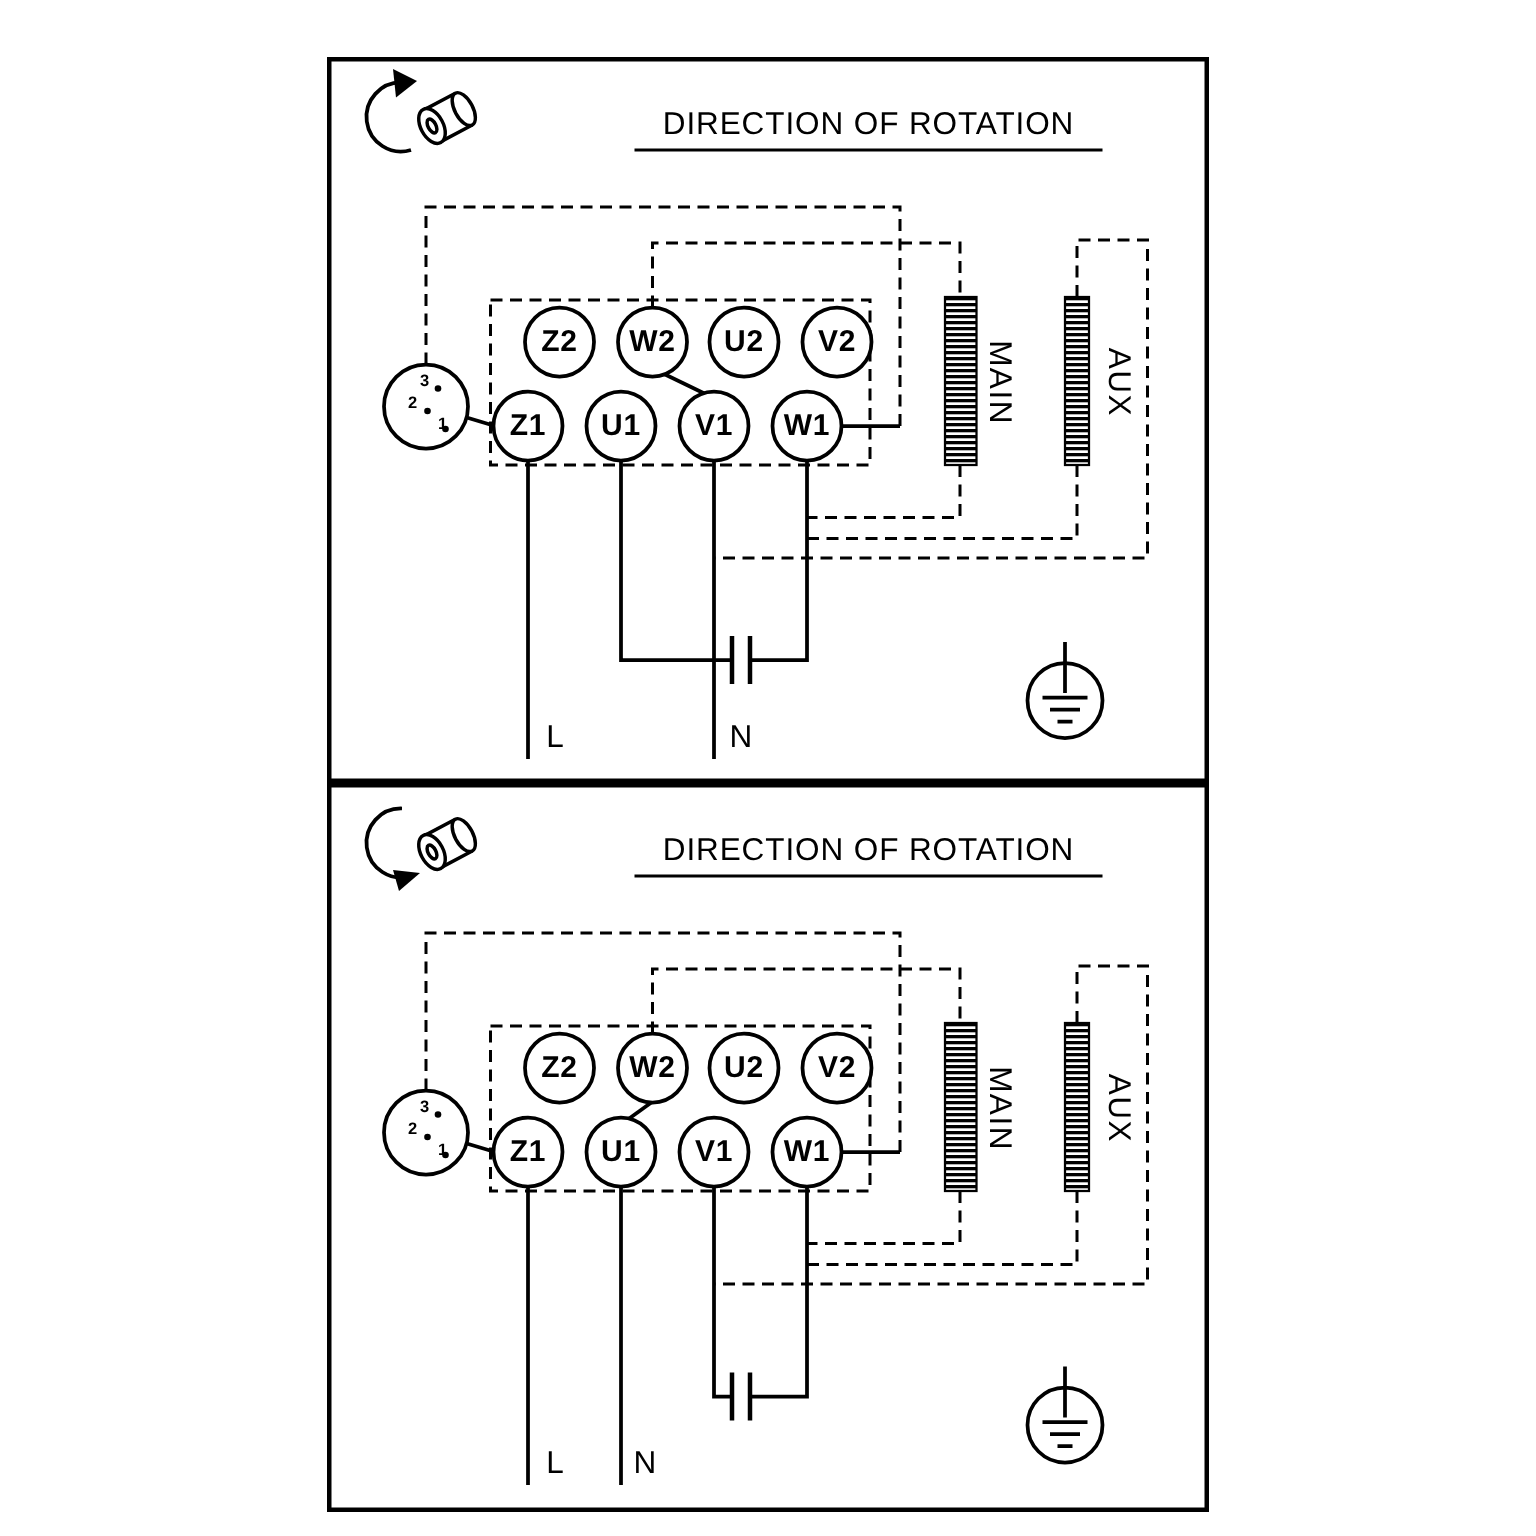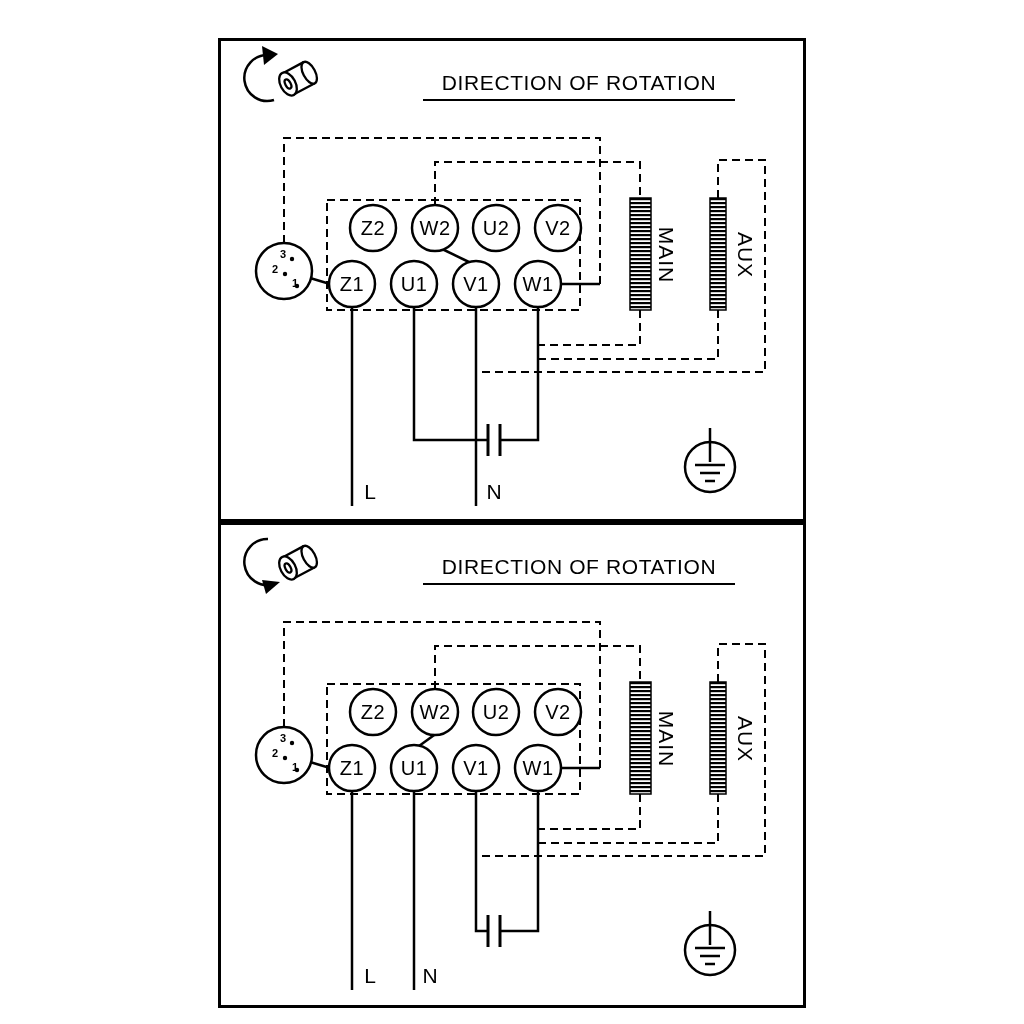--- a/index.html
+++ b/index.html
@@ -2,21 +2,21 @@
 <html><head>
 <meta charset="utf-8">
 <style>
   * { margin:0; padding:0; box-sizing:border-box; }
   html,body { width:1024px; height:1024px; background:#ffffff; }
   body { font-family:"Liberation Sans", sans-serif; color:#000; position:relative; }
   .stage { position:absolute; left:0; top:0; width:903px; height:1024px; background:#fff;border-radius:26px; }
   .panel { position:absolute; left:218px; width:588px; }
   .panel > svg { position:absolute; left:0; top:0; }
   .lbl { position:absolute; width:46px; height:46px; display:flex; align-items:center; justify-content:center;
-         font-size:20px; letter-spacing:0.5px; }
+         font-size:20px; letter-spacing:0.5px;font-weight:bold; }
   .title { position:absolute; left:205px; top:33px; width:312px; text-align:center; font-size:21px;
            letter-spacing:0.6px; padding-bottom:4px; border-bottom:2px solid #000; white-space:nowrap; }
   .vlabel { position:absolute; width:80px; height:22px; display:flex; align-items:center; justify-content:center;
             font-size:21px; letter-spacing:1px; transform:rotate(90deg); }
   .supply { position:absolute; width:24px; height:24px; display:flex; align-items:center; justify-content:center;
             font-size:21px; }
   .digit { position:absolute; width:12px; height:12px; display:flex; align-items:center; justify-content:center;
            font-size:11px; font-weight:bold; }
 </style>
 </head>

